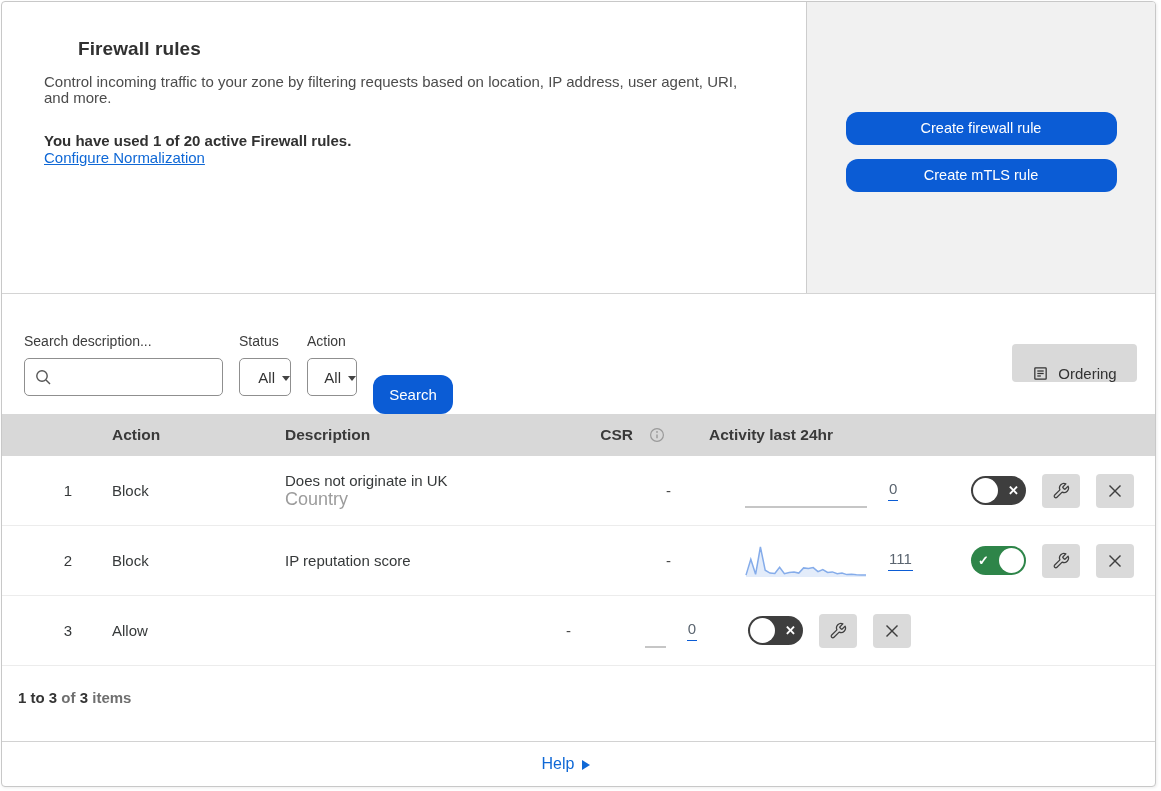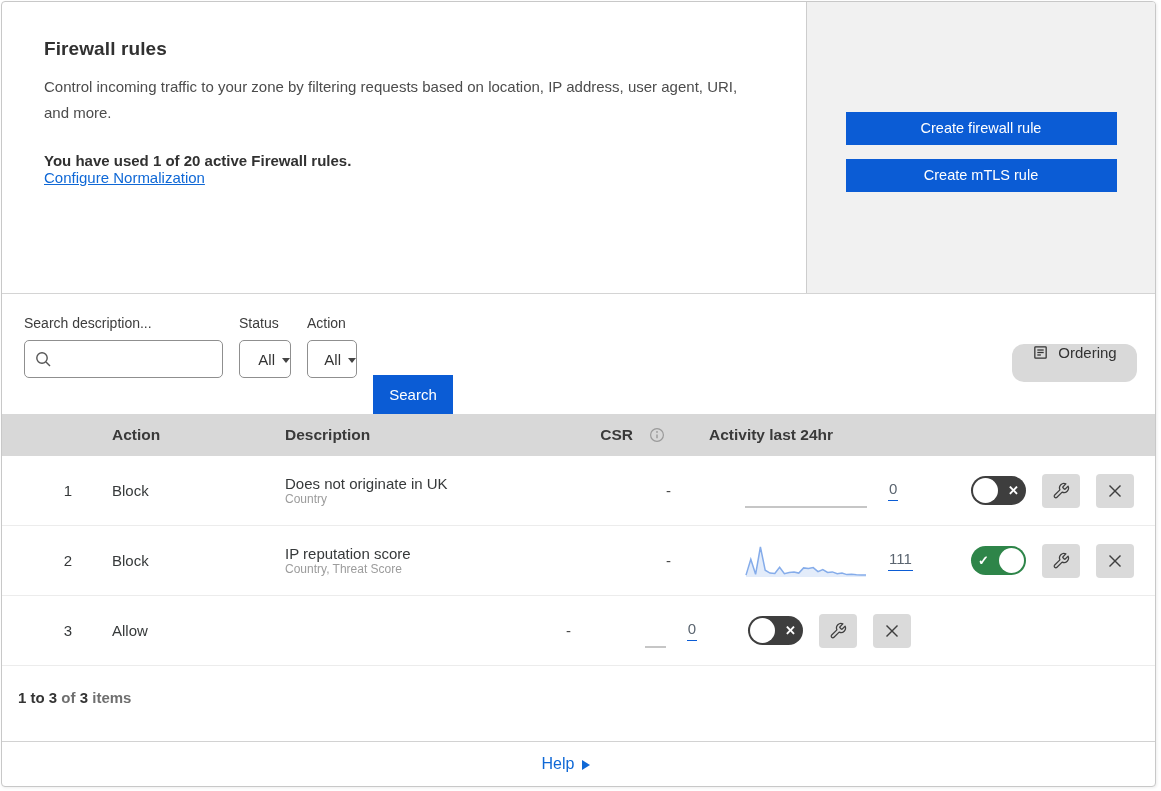--- a/index.html
+++ b/index.html
@@ -6,63 +6,63 @@
   html,body { width:1161px; height:791px; background:#fff; font-family:"Liberation Sans", sans-serif; }
   .card {
     position:absolute; top:1px; left:1px; width:1155px; height:786px;
     border:1px solid #c8c8c8; border-radius:4px; overflow:hidden; background:#fff;
     box-shadow:1px 1px 3px rgba(0,0,0,0.07);
     display:flex; flex-direction:column;
   }
   
   .top { display:flex; height:292px; border-bottom:1px solid #d4d4d4; flex:0 0 auto; }
   .top-left { flex:1; padding:36px 40px 0 42px; }
-  .page-title { font-size:19px; font-weight:700; color:#313131; letter-spacing:0.1px; }
-  .desc { margin-top:14px; font-size:15px; color:#4c4c4c; line-height:26px; max-width:710px; }
+  .page-title { font-size:19px; font-weight:700; color:#313131; letter-spacing:0.1px;margin-left:34px; }
+  .desc { margin-top:14px; font-size:15px; color:#4c4c4c; line-height:16px; max-width:710px; }
   .usage { margin-top:26px; font-size:15px; font-weight:700; color:#313131; }
   .norm { margin-top:24px; font-size:15px; color:#4c4c4c; }
   .norm strong { color:#313131; }
   .link { display:inline-block; font-size:15px; color:var(--link); text-decoration:underline; cursor:pointer; }
   .top-right {
     width:349px; background:#f1f1f1; border-left:1px solid #cdcdcd;
     display:flex; flex-direction:column; align-items:center; justify-content:center; gap:14px;
     padding-top:8px;
   }
   .btn-primary {
-    background:var(--accent); color:#fff; border:none; border-radius:0;
+    background:var(--accent); color:#fff; border:none; border-radius:12px;
     font-family:inherit; font-size:14.5px; cursor:pointer;
   }
   .top-right .btn-primary { width:271px; height:33px; }
   
   .filterbar { position:relative; height:120px; padding:21px 0 0 22px; display:flex; align-items:flex-start; flex:0 0 auto; }
-  .fgroup { display:flex; flex-direction:column; margin-right:16px; }
+  .fgroup { display:flex; flex-direction:column; margin-right:16px;margin-top:18px; }
   .fgroup label { font-size:14px; color:#3c3c3c; margin-bottom:9px; }
   .searchbox { width:199px; height:38px; border:1px solid #8f8f8f; border-radius:5px; display:flex; align-items:center; padding-left:10px; background:#fff; }
   .searchbox input { border:none; outline:none; flex:1; min-width:0; font-size:15px; font-family:inherit; margin-left:6px; background:transparent; }
   .dropdown { height:38px; border:1px solid #8f8f8f; border-radius:5px; background:#fff; display:flex; align-items:center; justify-content:flex-end; gap:7px; font-size:15px; color:#333; cursor:pointer; }
   .dd-status { width:52px; } .dd-action { width:50px; }
   .caret { width:0; height:0; border-left:4px solid transparent; border-right:4px solid transparent; border-top:5px solid #444; margin-top:2px; }
   .btn-search { width:80px; height:39px; align-self:flex-end; font-size:15px; }
   .btn-ordering {
     position:absolute; right:18px; top:50px; width:125px; height:38px;
-    background:#d9d9d9; border:none; border-radius:12px; cursor:pointer;
-    display:flex; align-items:flex-start; justify-content:center; gap:9px;
+    background:#d9d9d9; border:none; border-radius:4px; cursor:pointer;
+    display:flex; align-items:flex-end; justify-content:center; gap:9px;
     font-family:inherit; font-size:15px; color:#333;
   }
   
   .grid-cols { display:grid; grid-template-columns:90px 193px 312px 100px 235px 1fr; }
   .thead { height:42px; background:#d8d8d8; align-items:center; font-size:15.5px; font-weight:700; color:#3a3a3a; flex:0 0 auto; }
   .th-action { padding-left:20px; }
   .th-csr { display:flex; align-items:center; justify-content:flex-end; gap:16px; padding-right:32px; }
   .th-activity { padding-left:12px; }
   .trow { height:70px; border-bottom:1px solid #ececec; align-items:center; }
   .c-num { text-align:right; padding-right:20px; font-size:15px; color:#36393a; }
   .c-action { padding-left:20px; font-size:15px; color:#36393a; }
   .d-main { font-size:15px; color:#36393a; }
-  .d-sub { font-size:12px; color:#9c9c9c; }
+  .d-sub { font-size:18px; color:#9c9c9c; }
   .c-csr { text-align:right; padding-right:26px; font-size:15px; color:#4a4a4a; }
   .c-activity { display:flex; align-items:center; padding-left:48px; gap:21px; }
   .spark { width:122px; height:34px; display:flex; }
   .spark.flat { align-items:flex-end; }
   .spark.flat::before { content:""; width:100%; border-top:2px solid #c6c6c6; }
   .count { font-size:15px; color:#5b6570; text-decoration:none; border-bottom:1.5px solid var(--accent); padding:0 1px 3px 1px; cursor:pointer; }
   .c-controls { display:flex; align-items:center; justify-content:flex-end; gap:16px; padding-right:21px; }
   .toggle { width:55px; height:29px; border-radius:15px; display:flex; align-items:center; justify-content:space-between; padding:2px; cursor:pointer; }
   .toggle .t-knob { width:25px; height:25px; border-radius:50%; background:#fff; flex:0 0 auto; }
   .toggle .t-mark { width:21px; text-align:center; color:#fff; font-size:13px; font-weight:700; }
@@ -177,21 +177,20 @@
             </svg>
       </button>
     </div>
   </div>
 
   <div class="trow grid-cols">
     <div class="c-num">2</div>
     <div class="c-action">Block</div>
     <div class="c-desc">
       <div class="d-main">IP reputation score</div>
-      <div class="d-sub">Country, Threat Score</div>
     </div>
     <div class="c-csr">-</div>
     <div class="c-activity">
       <div class="spark">
             <svg width="122" height="34">
               <polygon points="1,33 1.0,31.1 5.8,15.2 10.6,30.3 15.4,3.0 20.2,26.2 25.0,29.1 29.8,29.4 34.6,23.3 39.4,29.7 44.2,28.5 49.0,27.9 53.8,29.1 58.6,23.9 63.4,24.5 68.2,23.6 73.0,27.6 77.8,25.6 82.6,28.5 87.4,27.9 92.2,29.7 97.0,29.1 101.8,30.6 106.6,30.3 111.4,30.8 116.2,31.1 121.0,31.1 121,33" fill="var(--spark-fill)"></polygon>
               <polyline points="1.0,31.1 5.8,15.2 10.6,30.3 15.4,3.0 20.2,26.2 25.0,29.1 29.8,29.4 34.6,23.3 39.4,29.7 44.2,28.5 49.0,27.9 53.8,29.1 58.6,23.9 63.4,24.5 68.2,23.6 73.0,27.6 77.8,25.6 82.6,28.5 87.4,27.9 92.2,29.7 97.0,29.1 101.8,30.6 106.6,30.3 111.4,30.8 116.2,31.1 121.0,31.1" fill="none" stroke="var(--spark-line)" stroke-width="1.5"></polyline>
             </svg>
           </div>
       <a class="count">111</a>

